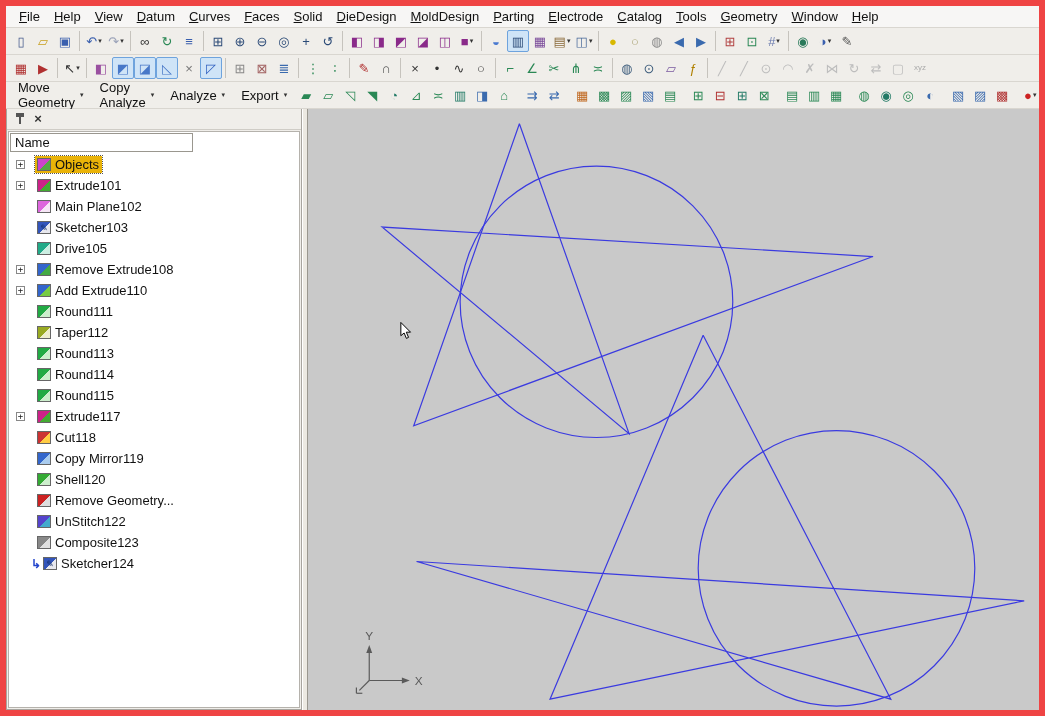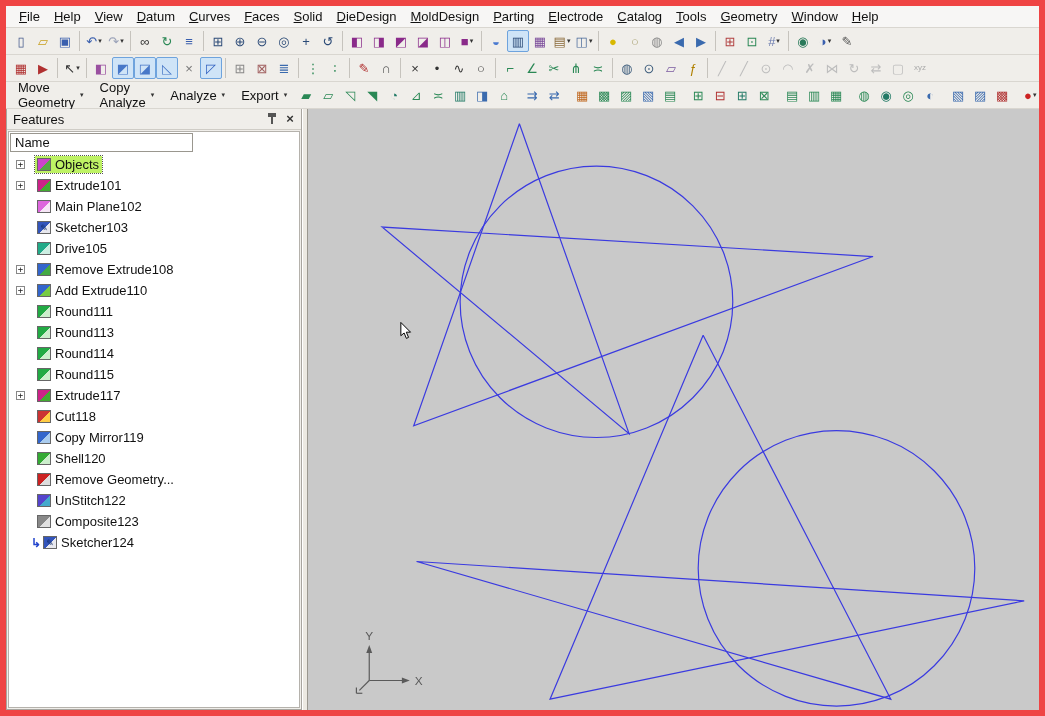--- a/index.html
+++ b/index.html
@@ -51,21 +51,21 @@
   .tree { flex:1; overflow:hidden; }
   .tree-row { height:21px; display:flex; align-items:center; font-size:13px; color:#111; }
   .expander { width:9px; height:9px; border:1px solid #888; background:#fff;
     font-size:9px; line-height:7px; text-align:center; color:#222;
     margin-left:7px; flex:none; font-family:"DejaVu Sans Mono", monospace; }
   .exp-spacer { width:9px; margin-left:7px; flex:none; }
   .rollback { width:14px; flex:none; color:#2244cc; font-weight:bold;
     font-size:12px; text-align:right; margin-left:2px; }
   .row-content { display:flex; align-items:center; padding:1px 3px 1px 2px; margin-left:10px; }
   .tree-row.current .row-content { margin-left:0; }
-  .row-content.selected { outline:1px dotted #555; background:#bef264; }
+  .row-content.selected { outline:1px dotted #555; background:#eab308; }
   .tree-icon { width:14px; height:13px; border:1px solid #666; margin-right:4px;
     flex:none; display:flex; align-items:center; justify-content:center;
     font-size:9px; color:#15306b; }
   .tree-label { white-space:nowrap; }
 
   
   .splitter { width:6px; background:#ece9e2; border-left:1px solid #fff;
     border-right:1px solid #9a978f; flex:none; }
 
   
@@ -470,21 +470,20 @@
       <span class="tbtn">
         <span class="glyph" style="color: rgb(204, 34, 34);">●</span>
         <span class="caret">▾</span>
       </span>
     </div>
 
   <div class="main">
 
     <div class="panel">
       <div class="panel-titlebar">
-        <span class="panel-title">Features</span>
         <span class="pin-icon"></span>
         <span class="close-icon">×</span>
       </div>
       <div class="tree-wrap">
         <div class="name-header">Name</div>
         <div class="tree">
             <div class="tree-row">
               <span class="expander">+</span>
               <span class="row-content selected">
                 <span class="tree-icon" style="background: linear-gradient(135deg, rgb(204, 68, 204) 55%, rgb(85, 170, 68) 55%);"></span>
@@ -531,20 +530,27 @@
               <span class="row-content">
                 <span class="tree-icon" style="background: linear-gradient(135deg, rgb(51, 102, 204) 55%, rgb(119, 204, 68) 55%);"></span>
                 <span class="tree-label">Add Extrude110</span>
               </span>
             </div>
             <div class="tree-row">
               <span class="exp-spacer"></span>
               <span class="row-content">
                 <span class="tree-icon" style="background: linear-gradient(135deg, rgb(34, 170, 68) 55%, rgb(204, 238, 204) 55%);"></span>
                 <span class="tree-label">Round111</span>
+              </span>
+            </div>
+            <div class="tree-row">
+              <span class="exp-spacer"></span>
+              <span class="row-content">
+                <span class="tree-icon" style="background: linear-gradient(135deg, rgb(153, 170, 34) 55%, rgb(238, 238, 204) 55%);"></span>
+                <span class="tree-label">Taper112</span>
               </span>
             </div>
             <div class="tree-row">
               <span class="exp-spacer"></span>
               <span class="row-content">
                 <span class="tree-icon" style="background: linear-gradient(135deg, rgb(34, 170, 68) 55%, rgb(204, 238, 204) 55%);"></span>
                 <span class="tree-label">Round113</span>
               </span>
             </div>
             <div class="tree-row">

